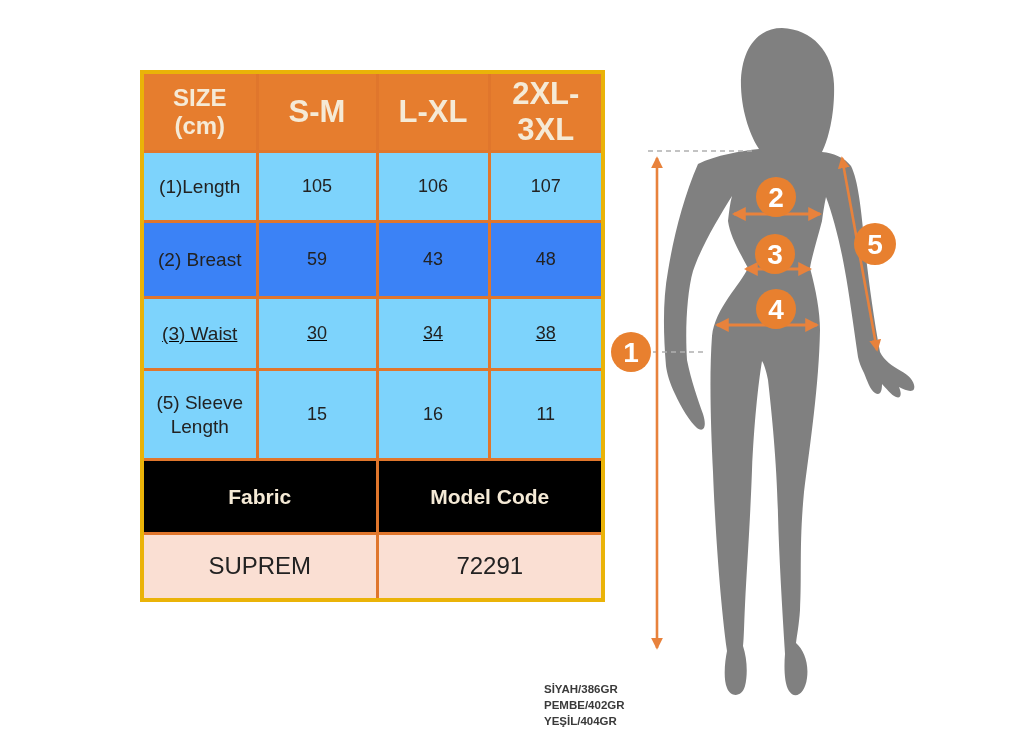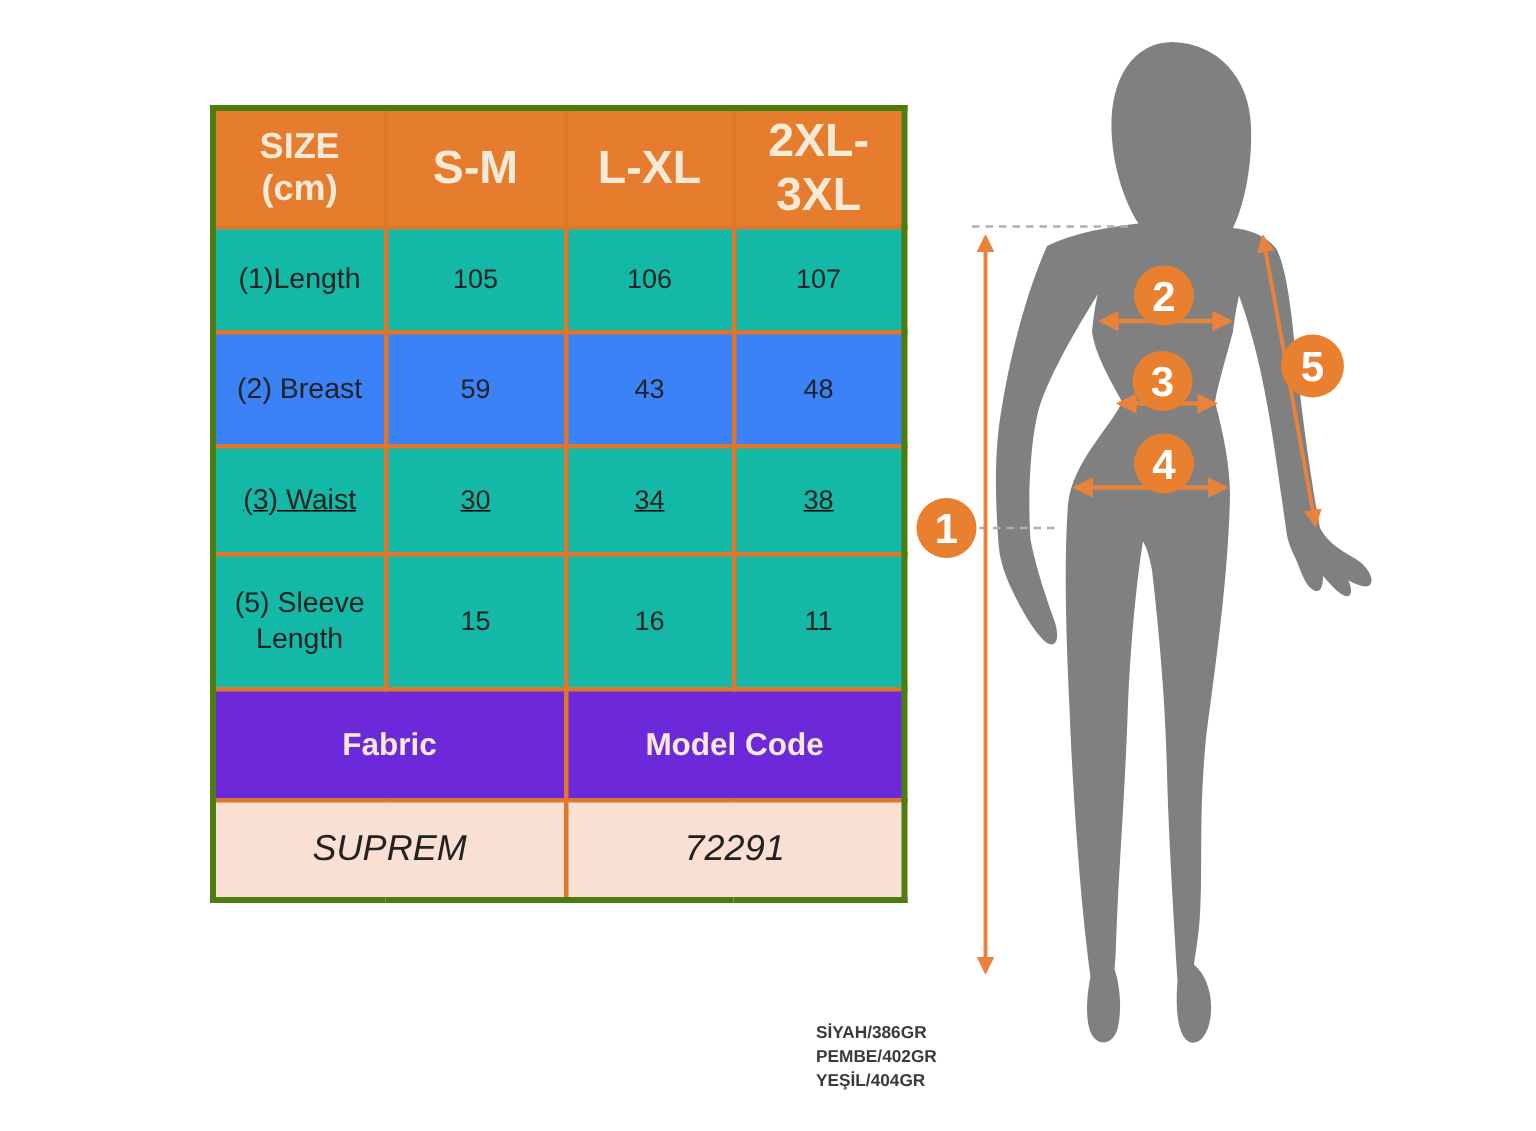--- a/index.html
+++ b/index.html
@@ -4,38 +4,38 @@
 <style>
   html,body{margin:0;padding:0;background:#ffffff;}
   #page{position:relative;width:1024px;height:754px;background:#ffffff;overflow:hidden;
         font-family:"Liberation Sans",sans-serif;}
 
   
   table.size-table{position:absolute;left:140px;top:70px;width:461px;
         border-collapse:collapse;table-layout:fixed;}
   table.size-table td{border:3px solid #e0762c;text-align:center;vertical-align:middle;
         padding:2px 4px;color:#222222;}
-  table.size-table{border:4px solid #4d7c0f;}
+  table.size-table{border:4px solid #eab308;}
   col.c0{width:115px;} col.c1{width:120px;} col.c2{width:112px;} col.c3{width:114px;}
 
   tr.hdr{height:74px;}
   tr.hdr td{background:#e67d2e;color:#f5ead6;font-weight:bold;}
   td.size-cell{font-size:24px;line-height:1.15;}
   td.colhead{font-size:31px;}
 
   tr.r1{height:70px;} tr.r2{height:76px;} tr.r3{height:72px;text-decoration:underline;}
   tr.r4{height:72px;} tr.r5{height:90px;}
-  tr.odd td{background:#14b8a6;}
+  tr.odd td{background:#7dd3fc;}
   tr.even td{background:#3b82f6;}
   td.rowlabel{font-size:19px;line-height:1.25;}
   td.val{font-size:18px;}
 
   tr.footh{height:74px;}
-  tr.footh td{background:#6d28d9;color:#f5ead6;font-weight:bold;font-size:21px;}
-  tr.footv{height:66px;font-style:italic;}
+  tr.footh td{background:#000000;color:#f5ead6;font-weight:bold;font-size:21px;}
+  tr.footv{height:66px;}
   tr.footv td{background:#fadfd3;font-size:24px;}
 
   
   #diagram{position:absolute;left:600px;top:0px;width:400px;height:754px;}
   .circle-num{font-weight:bold;font-size:28px;fill:#ffffff;}
 
   
   #color-codes{position:absolute;left:544px;top:681px;font-size:11.5px;font-weight:bold;
         color:#3a3a3a;line-height:16px;white-space:nowrap;}
 </style>

